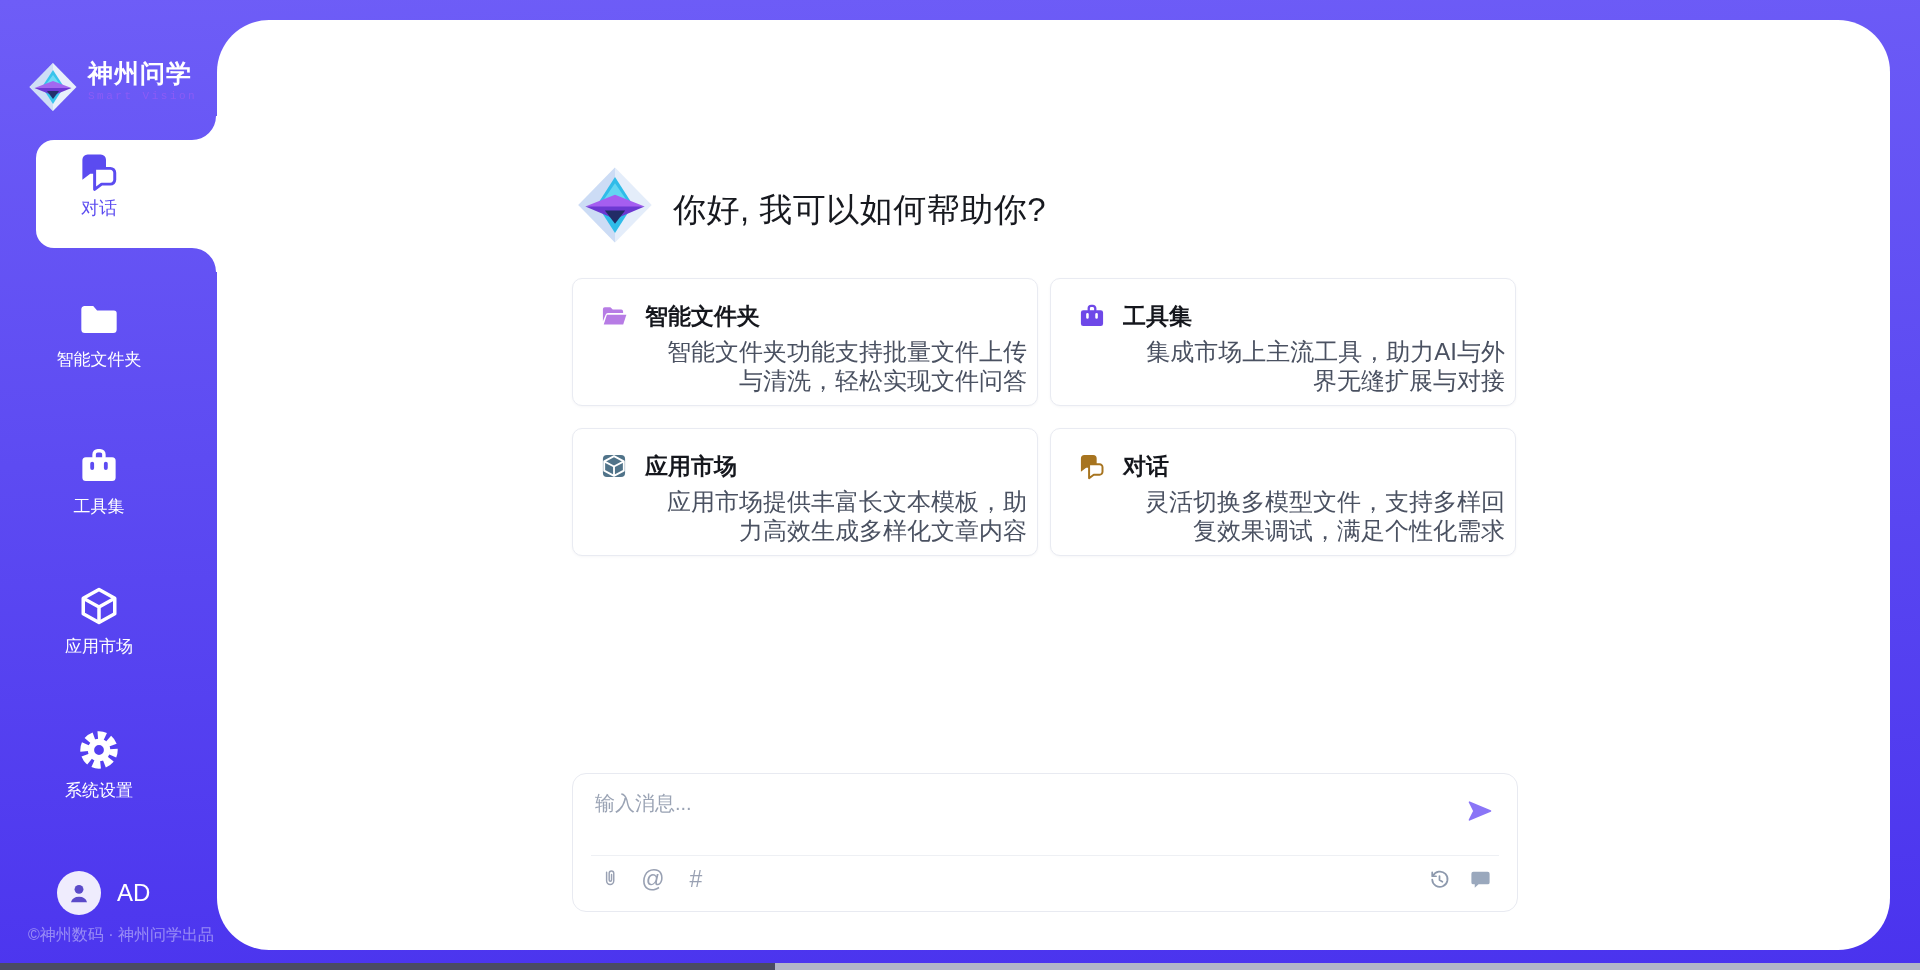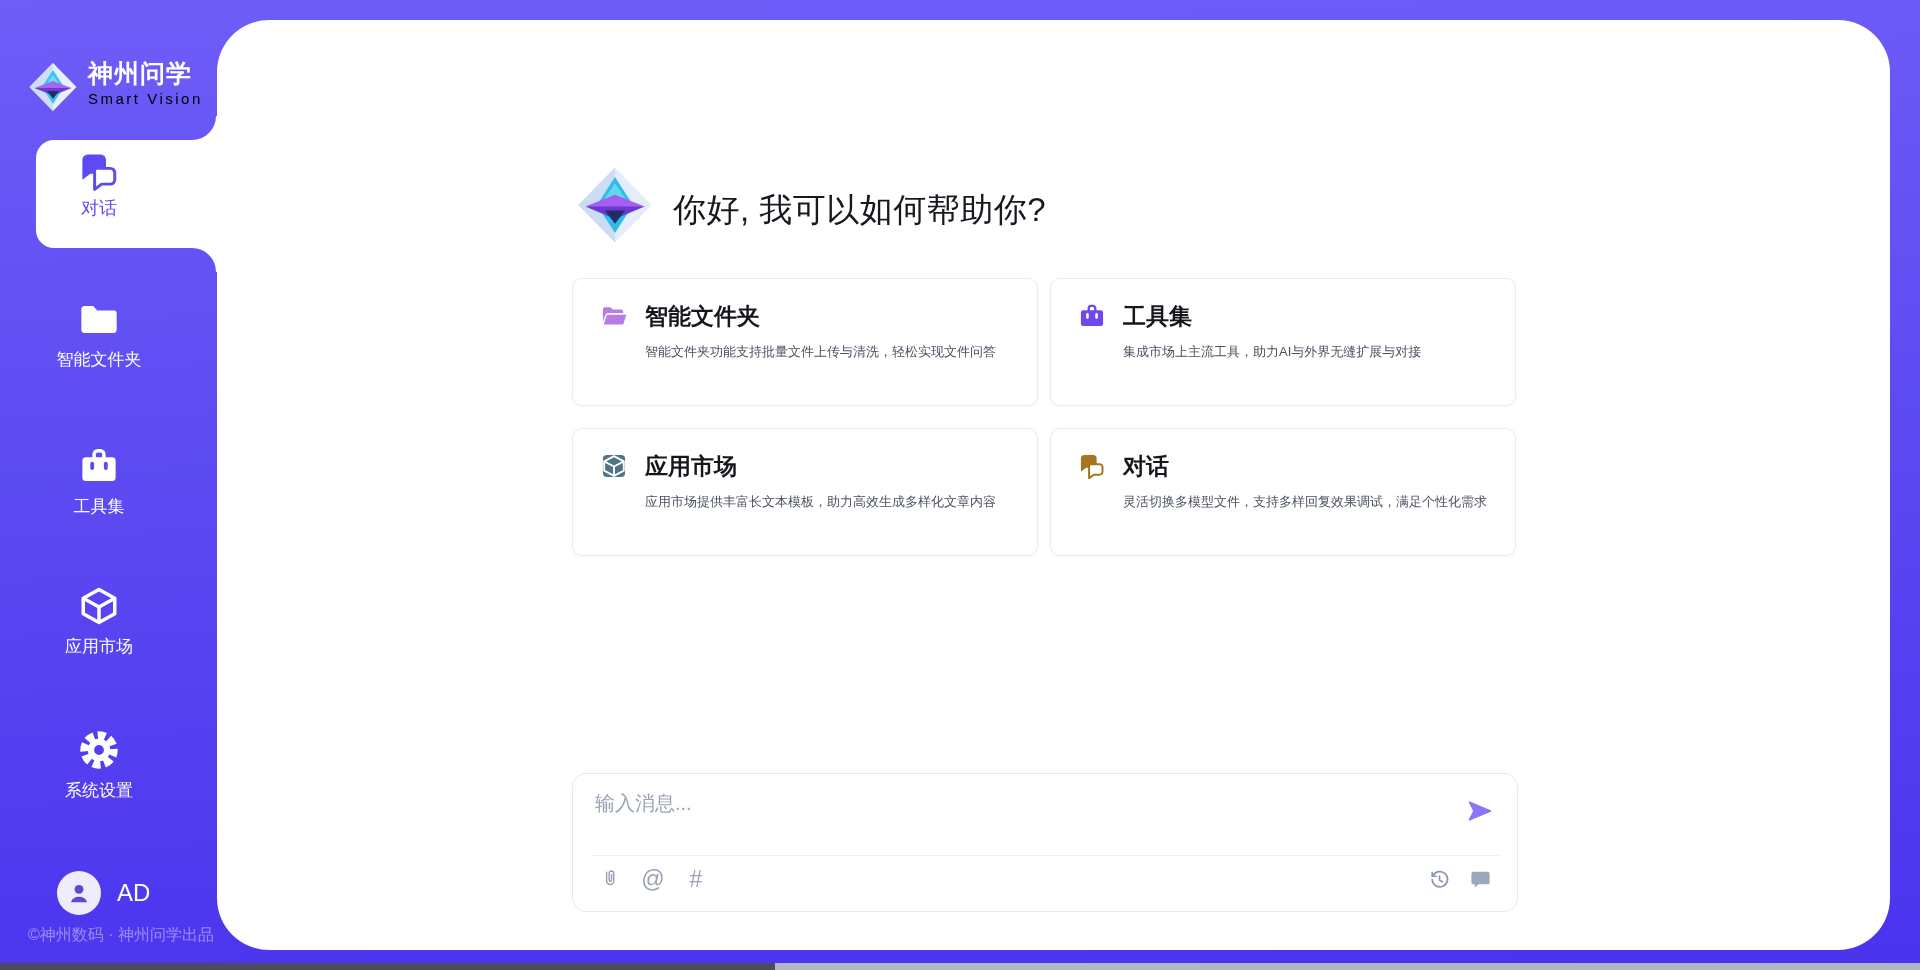--- a/index.html
+++ b/index.html
@@ -7,21 +7,21 @@
   body {
     font-family:"Liberation Sans","DejaVu Sans",sans-serif;
     background:linear-gradient(178deg,#6e5df7 0%,#5d4bf2 45%,#4a33ee 100%);
     position:relative;
   }
 
   
   .sidebar { position:absolute; left:0; top:0; width:217px; height:970px; }
   .brand { position:absolute; left:28px; top:22px; display:flex; align-items:flex-start; gap:10px;margin-top:38px; }
   .brand-name { color:#fff; font-size:25px; font-weight:bold; letter-spacing:1px; line-height:1.1; }
-  .brand-sub  { color:#000000; font-size:15px; letter-spacing:2.5px; margin-top:2px; }
+  .brand-sub  { color:#8b5cf6; font-size:11px; letter-spacing:2.5px; margin-top:2px;font-family:Liberation Mono, monospace; }
 
   .tab-blob { position:absolute; left:36px; top:116px; width:182px; height:156px; }
   .nav-item { position:absolute; left:34px; width:130px; text-align:center; cursor:pointer; }
   .nav-item .nav-label { display:block; margin-top:8px; font-size:17px; color:#fff; }
   .nav-item svg { display:block; margin:0 auto; }
   .nav-active-icon { position:absolute; left:78px; top:150px; }
   .nav-active-label { position:absolute; left:59px; top:196px; width:80px; text-align:center;
                       color:#5b4bf0; font-size:18px; font-weight:500; cursor:pointer; }
 
   .user-row { position:absolute; left:57px; top:871px; display:flex; align-items:center; gap:16px; cursor:pointer; }
@@ -33,21 +33,21 @@
   .main { position:absolute; left:217px; top:20px; width:1673px; height:930px;
           background:#fff; border-radius:52px; }
 
   .greet-logo { position:absolute; left:359px; top:145px; }
   .greeting { position:absolute; left:456px; top:168px; font-size:33px; font-weight:400; color:#17191f; letter-spacing:.5px; }
 
   .card { position:absolute; width:466px; height:128px; background:#fff; border:1px solid #e9ebf2;
           border-radius:10px; box-shadow:0 1px 3px rgba(25,25,80,.04); cursor:pointer; }
   .card .c-icon  { position:absolute; left:26px; top:23px; }
   .card .c-title { position:absolute; left:72px; top:22px; font-size:23px; font-weight:bold; color:#15171d; }
-  .card .c-desc  { position:absolute; left:72px; top:58px; width:382px; font-size:13px; line-height:29px; color:#4a5161; }
+  .card .c-desc  { position:absolute; left:72px; top:58px; width:382px; font-size:24px; line-height:29px; color:#4a5161;text-align:right; }
 
   .model-pill { position:absolute; left:357px; top:693px; height:44px; padding:0 16px 0 12px;
                 background:#f2f3f6; border-radius:22px; display:inline-flex; align-items:center; gap:10px; cursor:pointer; }
   .model-label { font-size:20px; color:#262b33; }
 
   .composer { position:absolute; left:355px; top:753px; width:946px; height:139px;
               background:#fff; border:1px solid #e8eaf1; border-radius:14px; }
   .composer textarea { position:absolute; left:22px; top:16px; width:680px; height:52px;
               border:none; outline:none; resize:none; background:transparent;
               font-family:inherit; font-size:20px; color:#333; }

